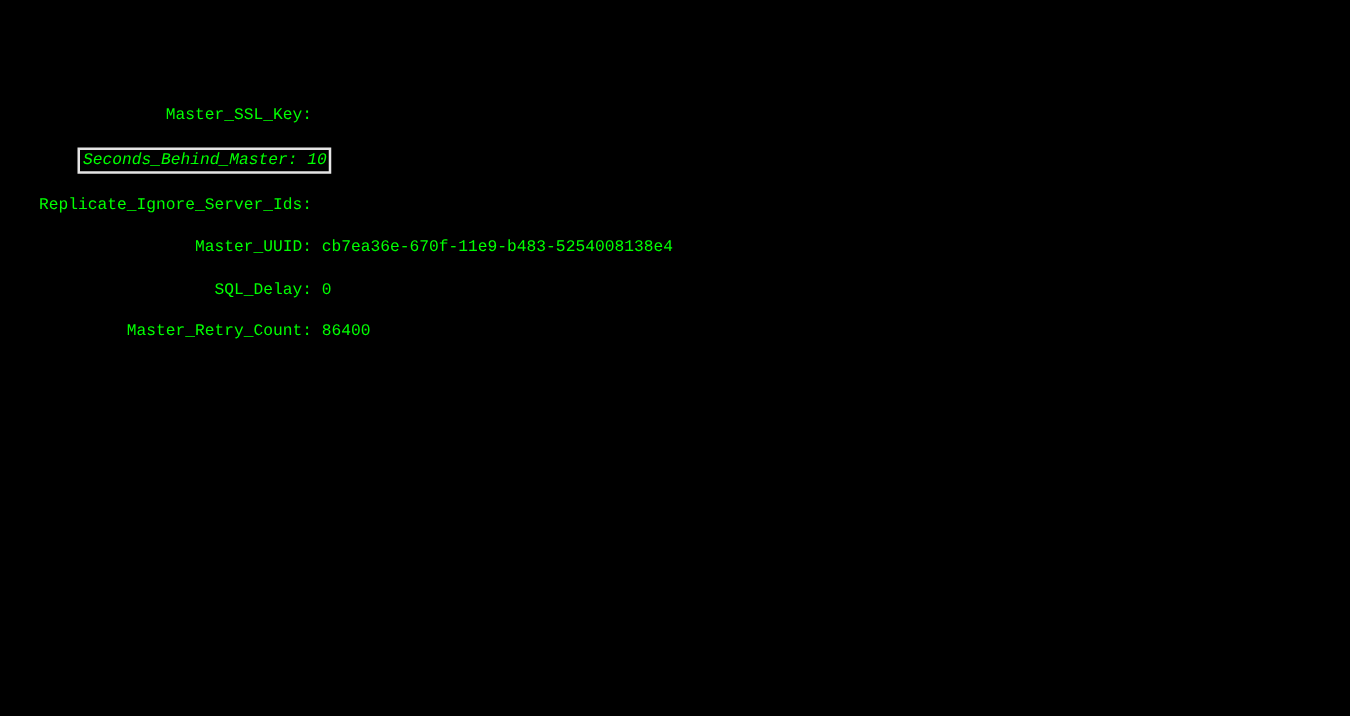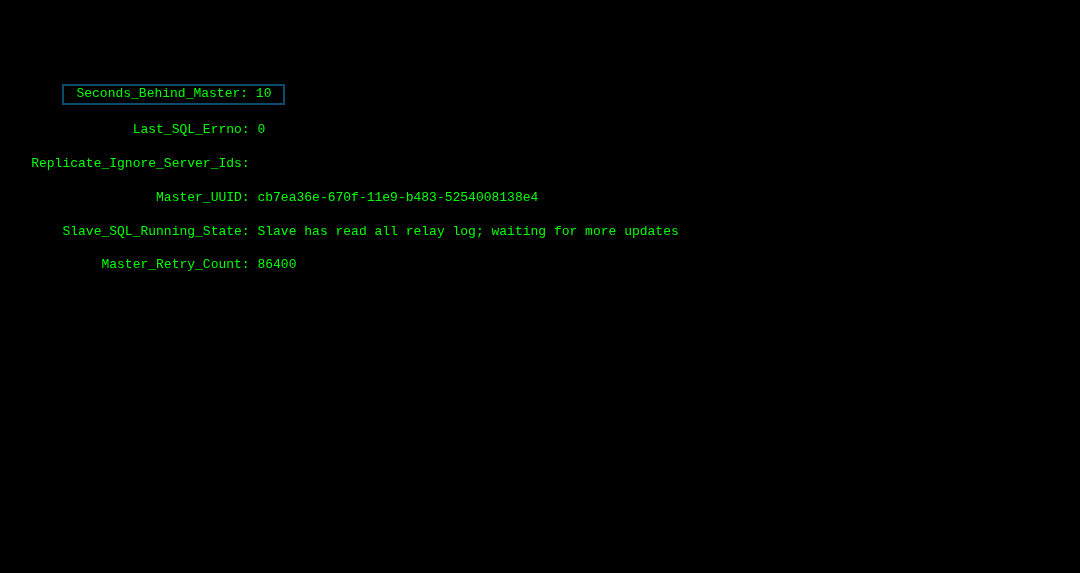--- a/index.html
+++ b/index.html
@@ -10,36 +10,37 @@
       font-size: 13px;
       line-height: 1.3;
       white-space: pre;
       overflow: hidden;
       width: 1080px;
       height: 573px;
     }
     .terminal { padding: 0; }
     .line { display: block; }
     .highlight-red {
-      border: 2px solid #0c4a6e;
+      border: 2px solid #e5e5e5;
       display: inline-block;
-      padding: 0 12px;
+      padding: 0 2px;
+      font-style: italic;
     }
   </style>
 </head>
 <body>
 
 
 
 <div class="terminal">
+<span class="line">                 <span>Master_SSL_Key</span>:</span>
 <span class="line">        <span class="highlight-red"><span>Seconds_Behind_Master</span>: <span>10</span></span></span>
-<span class="line">                 <span>Last_SQL_Errno</span>: <span>0</span></span>
 <span class="line">    <span>Replicate_Ignore_Server_Ids</span>:</span>
 <span class="line">                    <span>Master_UUID</span>: <span>cb7ea36e-670f-11e9-b483-5254008138e4</span></span>
-<span class="line">        <span>Slave_SQL_Running_State</span>: <span>Slave has read all relay log; waiting for more updates</span></span>
+<span class="line">                      <span>SQL_Delay</span>: <span>0</span></span>
 <span class="line">             <span>Master_Retry_Count</span>: <span>86400</span></span>
 
 
 
 
 
 
 
 
 

